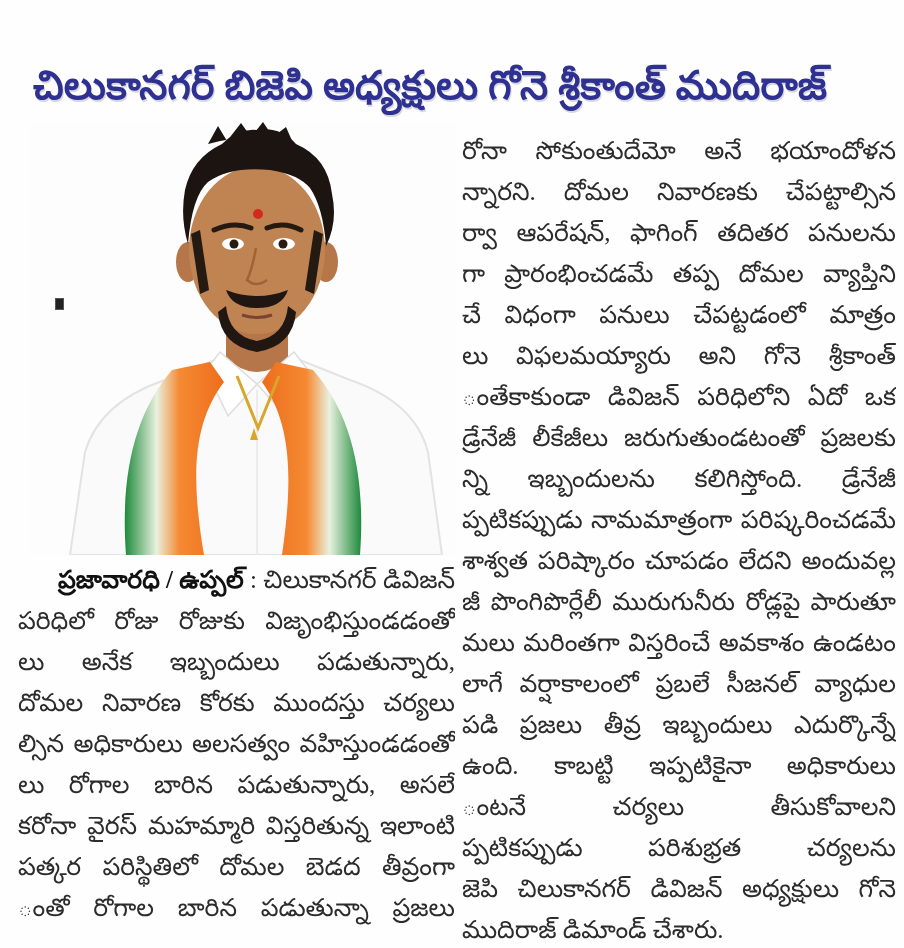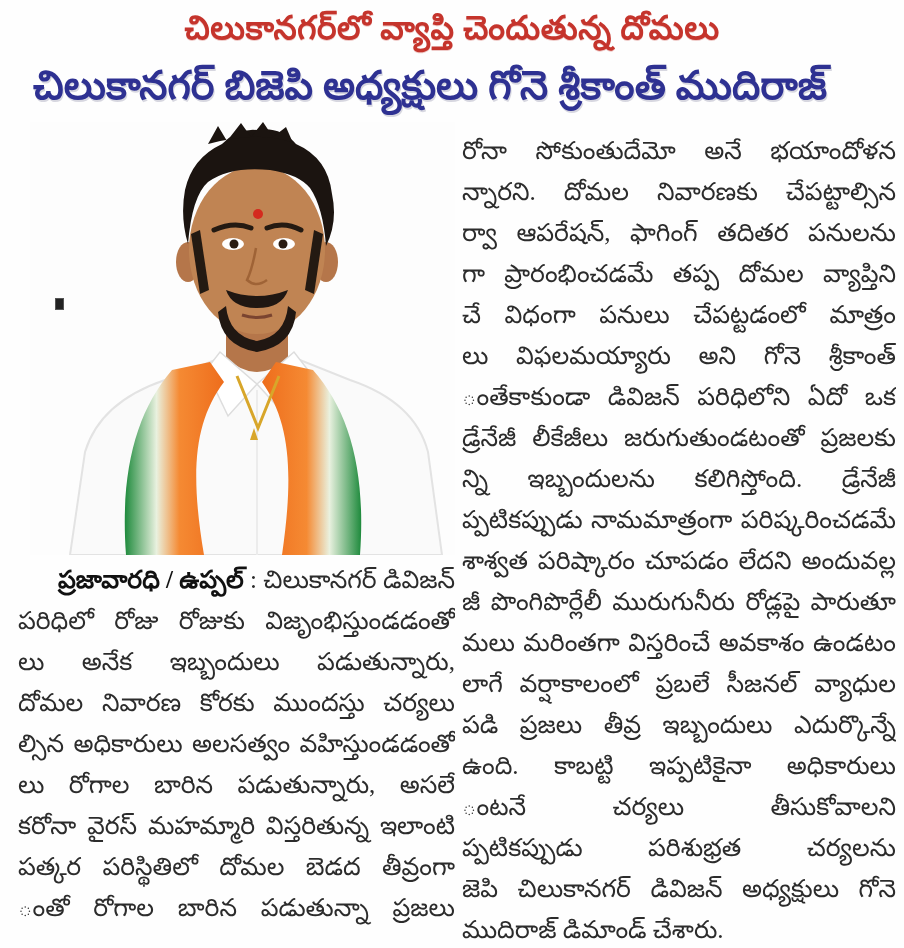--- a/index.html
+++ b/index.html
@@ -45,21 +45,20 @@
     text-align:justify; text-align-last:justify; white-space:normal;
   }
   .tline.no-stretch { text-align-last:left; }
   .lead-bold { font-weight:bold; color:#111;margin-left:40px; }
 </style>
 </head>
 <body>
 
 <div class="page">
 
-  <div class="headline">చిలుకానగర్‌లో వ్యాప్తి చెందుతున్న దోమలు</div>
   <div class="subheadline">చిలుకానగర్ బిజెపి అధ్యక్షులు గోనె శ్రీకాంత్ ముదిరాజ్</div>
 
   <div class="content">
 
     <div class="col col-left">
 
       <div class="photo">
         <svg viewBox="0 0 425 433" width="425" height="433">
           <defs>
             <linearGradient id="scarfL" x1="0" y1="0" x2="1" y2="0">

